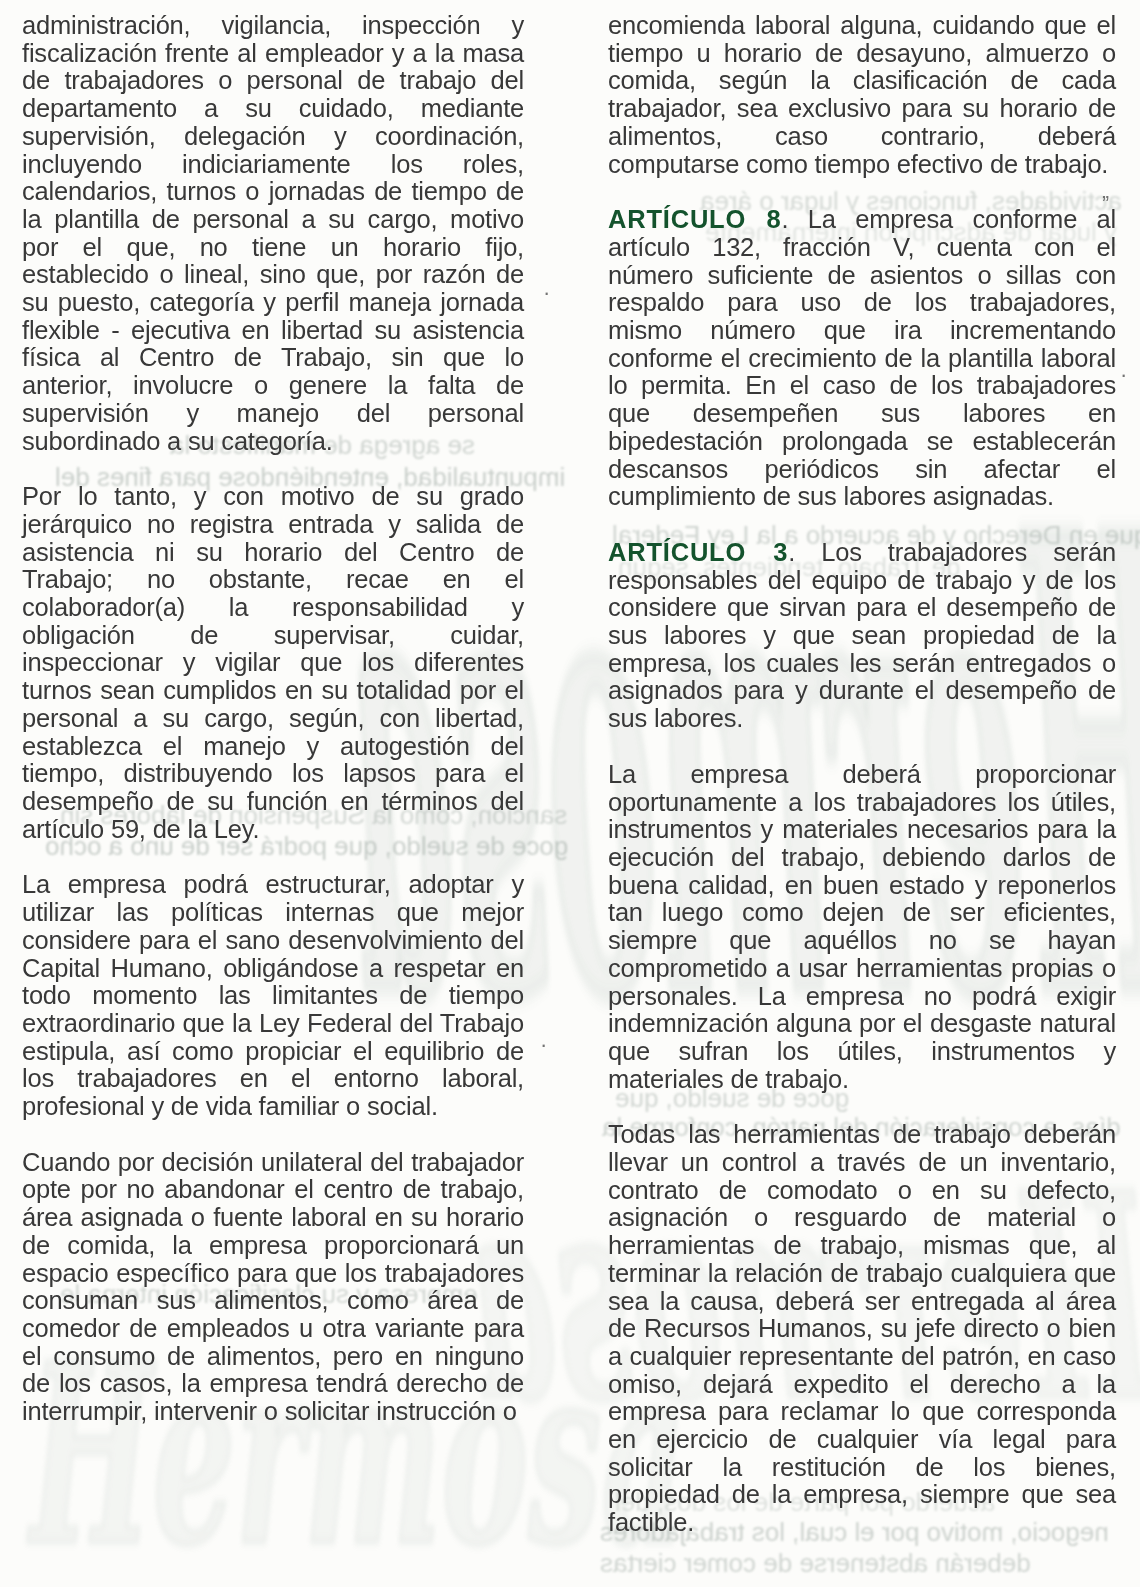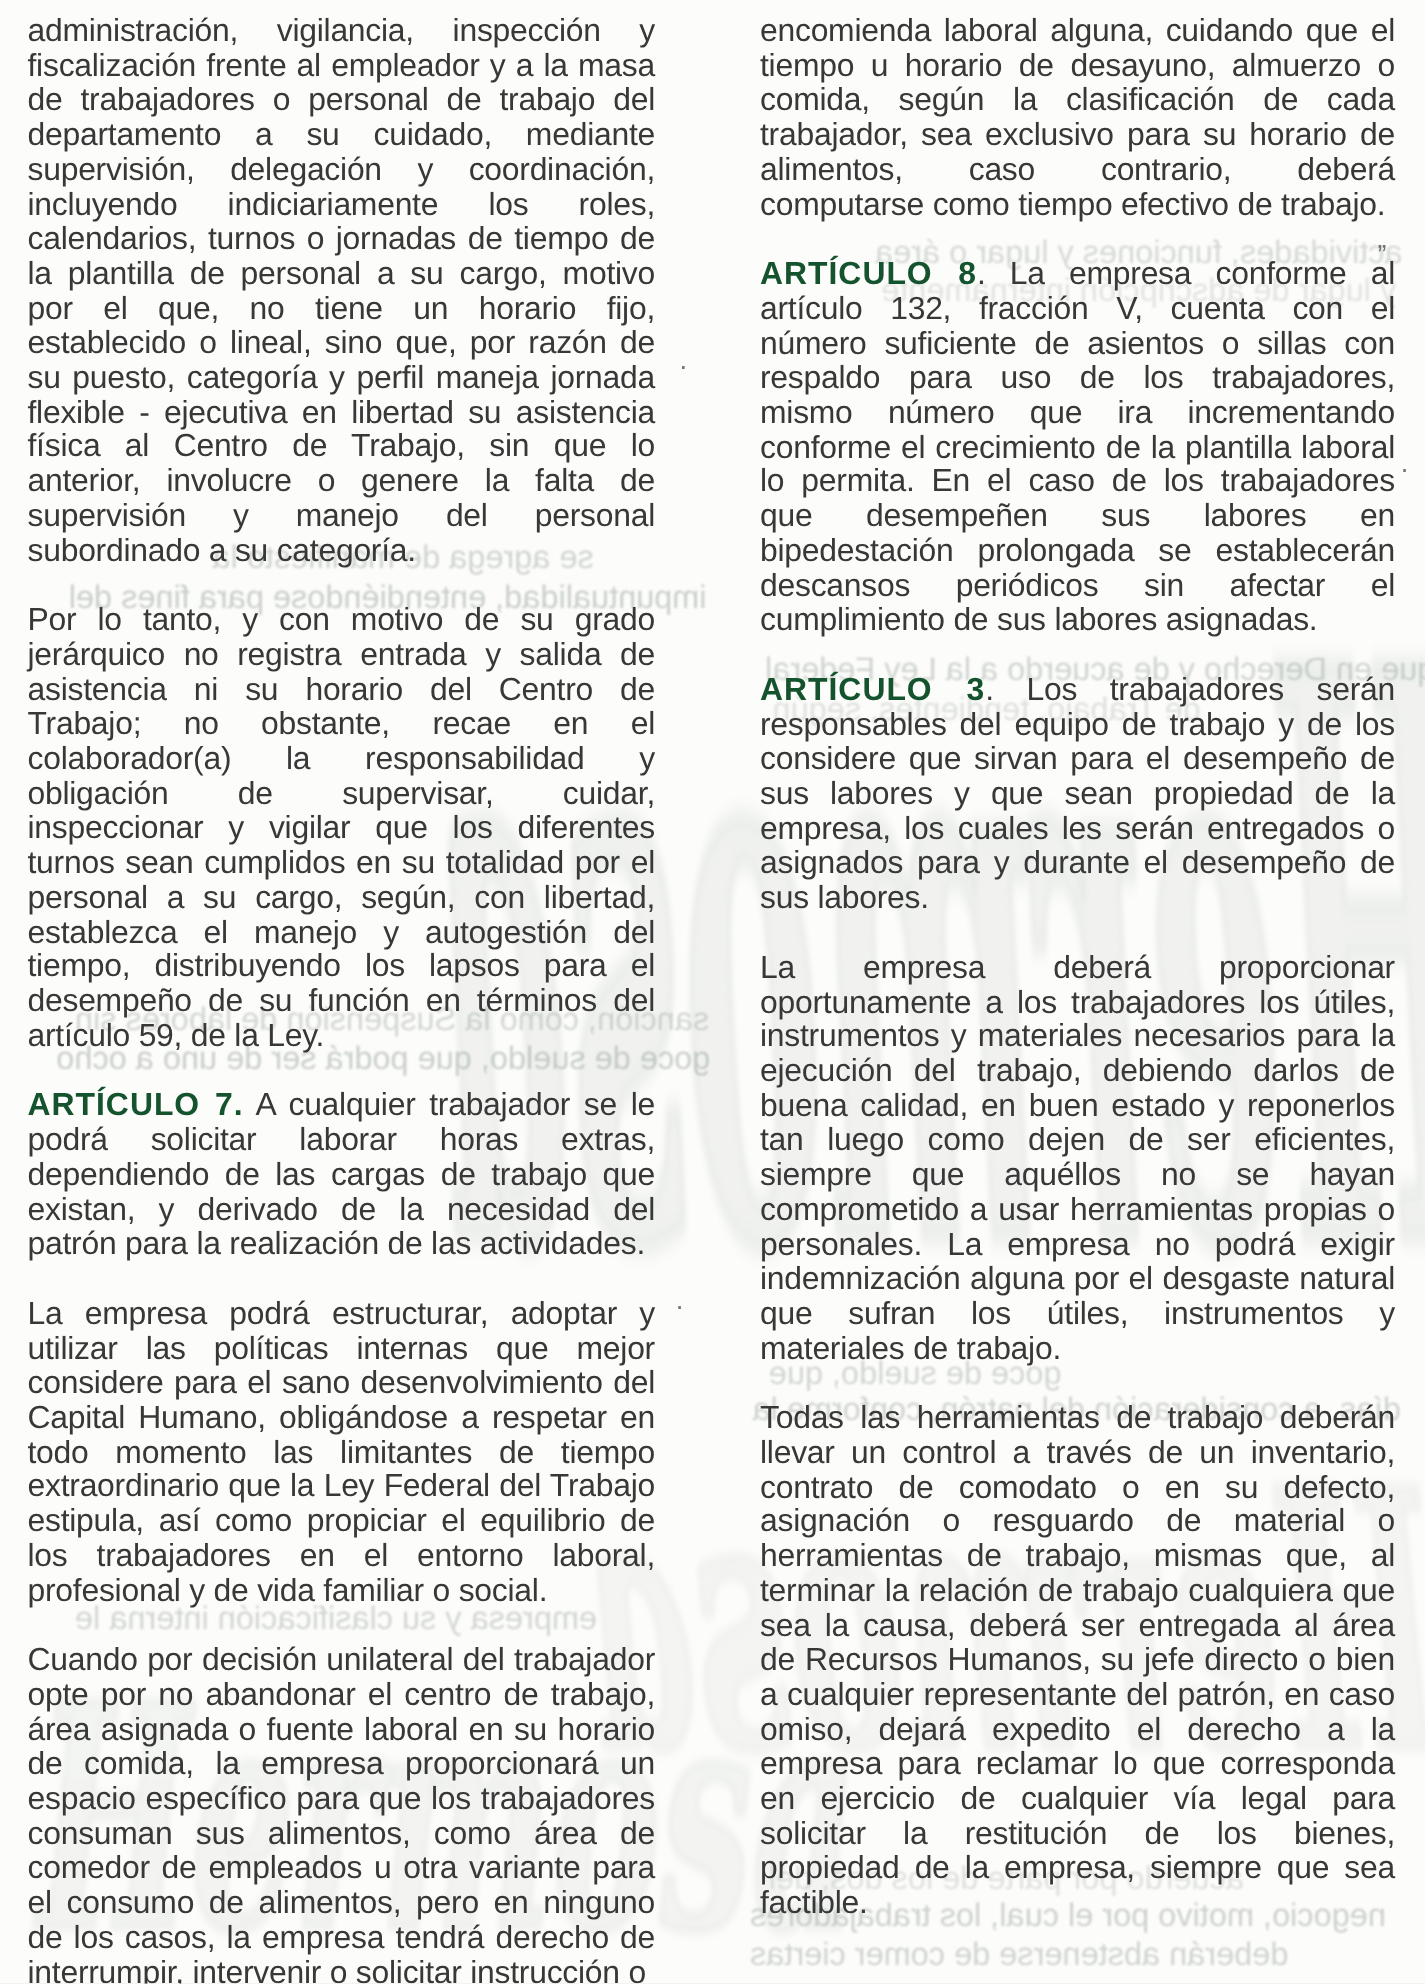--- a/index.html
+++ b/index.html
@@ -83,21 +83,20 @@
       <div class="ghost-line mirrored" style="left: 600px; top: 1517px; opacity: 0.8;">negocio, motivo por el cual, los trabajadores</div>
       <div class="ghost-line mirrored" style="left: 600px; top: 1548px; opacity: 0.75;">deberán abstenerse de comer ciertas</div>
       <div class="speck" style="left: 1102px; top: 192px;">ˮ</div>
       <div class="speck" style="left: 1120px; top: 362px;">·</div>
       <div class="speck" style="left: 543px; top: 280px;">·</div>
       <div class="speck" style="left: 540px; top: 1032px;">·</div>
     </div>
   <div class="col left" id="col-left">
       <p><span>administración, vigilancia, inspección y fiscalización frente al empleador y a la masa de trabajadores o personal de trabajo del departamento a su cuidado, mediante supervisión, delegación y coordinación, incluyendo indiciariamente los roles, calendarios, turnos o jornadas de tiempo de la plantilla de personal a su cargo, motivo por el que, no tiene un horario fijo, establecido o lineal, sino que, por razón de su puesto, categoría y perfil maneja jornada flexible - ejecutiva en libertad su asistencia física al Centro de Trabajo, sin que lo anterior, involucre o genere la falta de supervisión y manejo del personal subordinado a su categoría.</span></p>
       <p><span>Por lo tanto, y con motivo de su grado jerárquico no registra entrada y salida de asistencia ni su horario del Centro de Trabajo; no obstante, recae en el colaborador(a) la responsabilidad y obligación de supervisar, cuidar, inspeccionar y vigilar que los diferentes turnos sean cumplidos en su totalidad por el personal a su cargo, según, con libertad, establezca el manejo y autogestión del tiempo, distribuyendo los lapsos para el desempeño de su función en términos del artículo 59, de la Ley.</span></p>
-      <p><b class="lead">ARTÍCULO 7.</b><span> A cualquier trabajador se le podrá solicitar laborar horas extras, dependiendo de las cargas de trabajo que existan, y derivado de la necesidad del patrón para la realización de las actividades.</span></p>
       <p><span>La empresa podrá estructurar, adoptar y utilizar las políticas internas que mejor considere para el sano desenvolvimiento del Capital Humano, obligándose a respetar en todo momento las limitantes de tiempo extraordinario que la Ley Federal del Trabajo estipula, así como propiciar el equilibrio de los trabajadores en el entorno laboral, profesional y de vida familiar o social.</span></p>
       <p><span>Cuando por decisión unilateral del trabajador opte por no abandonar el centro de trabajo, área asignada o fuente laboral en su horario de comida, la empresa proporcionará un espacio específico para que los trabajadores consuman sus alimentos, como área de comedor de empleados u otra variante para el consumo de alimentos, pero en ninguno de los casos, la empresa tendrá derecho de interrumpir, intervenir o solicitar instrucción o</span></p>
     </div>
   <div class="col right" id="col-right">
       <p><span>encomienda laboral alguna, cuidando que el tiempo u horario de desayuno, almuerzo o comida, según la clasificación de cada trabajador, sea exclusivo para su horario de alimentos, caso contrario, deberá computarse como tiempo efectivo de trabajo.</span></p>
       <p><b class="lead">ARTÍCULO 8</b><span>. La empresa conforme al artículo 132, fracción V, cuenta con el número suficiente de asientos o sillas con respaldo para uso de los trabajadores, mismo número que ira incrementando conforme el crecimiento de la plantilla laboral lo permita. En el caso de los trabajadores que desempeñen sus labores en bipedestación prolongada se establecerán descansos periódicos sin afectar el cumplimiento de sus labores asignadas.</span></p>
       <p><b class="lead">ARTÍCULO 3</b><span>. Los trabajadores serán responsables del equipo de trabajo y de los considere que sirvan para el desempeño de sus labores y que sean propiedad de la empresa, los cuales les serán entregados o asignados para y durante el desempeño de sus labores.</span></p>
       <p><span>La empresa deberá proporcionar oportunamente a los trabajadores los útiles, instrumentos y materiales necesarios para la ejecución del trabajo, debiendo darlos de buena calidad, en buen estado y reponerlos tan luego como dejen de ser eficientes, siempre que aquéllos no se hayan comprometido a usar herramientas propias o personales. La empresa no podrá exigir indemnización alguna por el desgaste natural que sufran los útiles, instrumentos y materiales de trabajo.</span></p>
       <p><span>Todas las herramientas de trabajo deberán llevar un control a través de un inventario, contrato de comodato o en su defecto, asignación o resguardo de material o herramientas de trabajo, mismas que, al terminar la relación de trabajo cualquiera que sea la causa, deberá ser entregada al área de Recursos Humanos, su jefe directo o bien a cualquier representante del patrón, en caso omiso, dejará expedito el derecho a la empresa para reclamar lo que corresponda en ejercicio de cualquier vía legal para solicitar la restitución de los bienes, propiedad de la empresa, siempre que sea factible.</span></p>
     </div>

